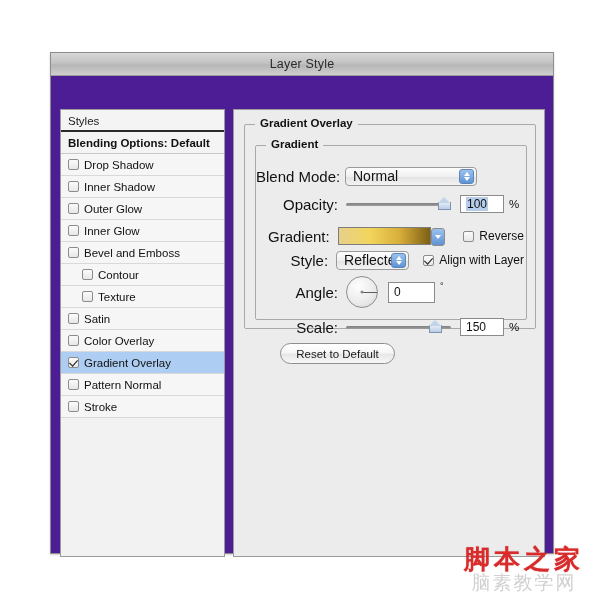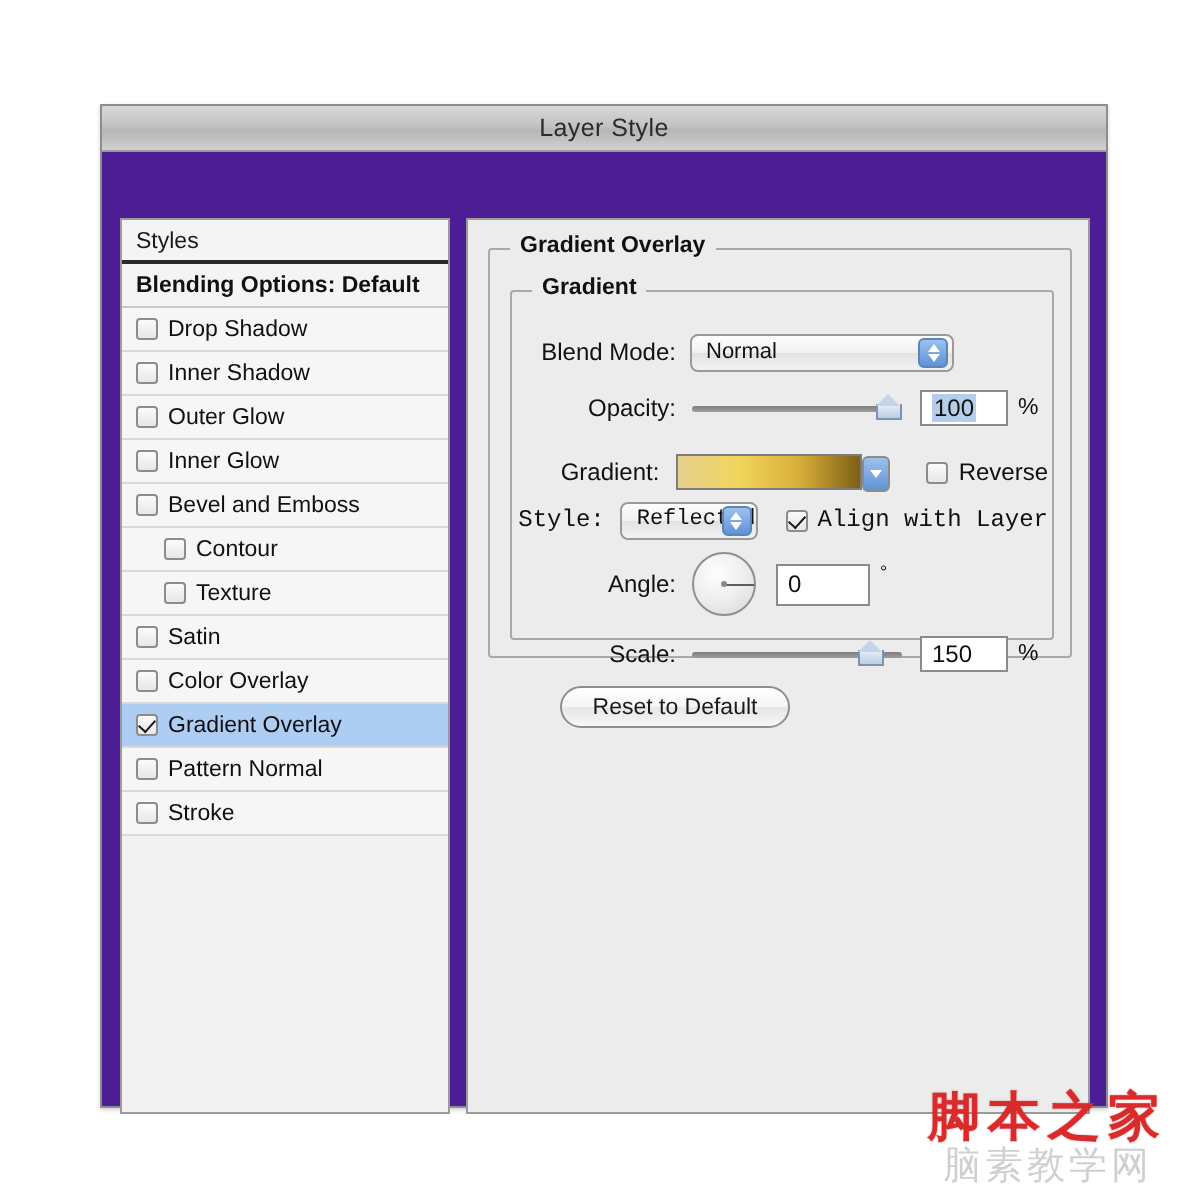--- a/index.html
+++ b/index.html
@@ -163,35 +163,35 @@
     position: absolute;
     display: flex;
     align-items: center;
     height: 20px;
     font-size: 11.5px;
     color: #111;
   }
   .ctl-label {
     text-align: right;
     color: #111;
-    font-size: 12px;
+    font-size: 15px;
     white-space: nowrap;
   }
 
   
   .popup {
     position: relative;
     height: 19px;
     border: 1px solid #9a9a9a;
     border-radius: 4px;
     background: linear-gradient(to bottom, #fdfdfd 0%, #f0f0f0 50%, #e2e2e2 51%, #f3f3f3 100%);
     display: flex;
     align-items: center;
     padding-left: 7px;
-    font-size: 11px;
+    font-size: 14px;
     color: #111;
     box-sizing: border-box;
   }
   .stepper {
     position: absolute;
     right: 2px;
     top: 1px;
     width: 15px;
     height: 15px;
     border-radius: 3px;
@@ -499,21 +499,21 @@
                 <span class="gradient-arrow">
                     <span class="dn"></span>
                   </span>
               </div>
               <div class="inline-cb" style="margin-left:32px;">
                 <span class="cb" id="reverse-cb"></span>
                 <span class="label">Reverse</span>
               </div>
             </div>
 
-            <div class="ctl-row" style="left:0px; top:104px; width:268px;font-family:Liberation Mono, monospace;">
+            <div class="ctl-row" style="left:0px; top:104px; width:268px;">
               <span class="ctl-label" style="width:82px;">Style:</span>
               <div class="popup" style="width:82px; margin-left:8px;">
                 <span>Reflected</span>
                 <span class="stepper">
                   <span class="ar up"></span>
                     <span class="ar dn"></span>
                 </span>
               </div>
               <div class="inline-cb" style="margin-left:14px;">
                 <span class="cb checked" id="align-cb"></span>

